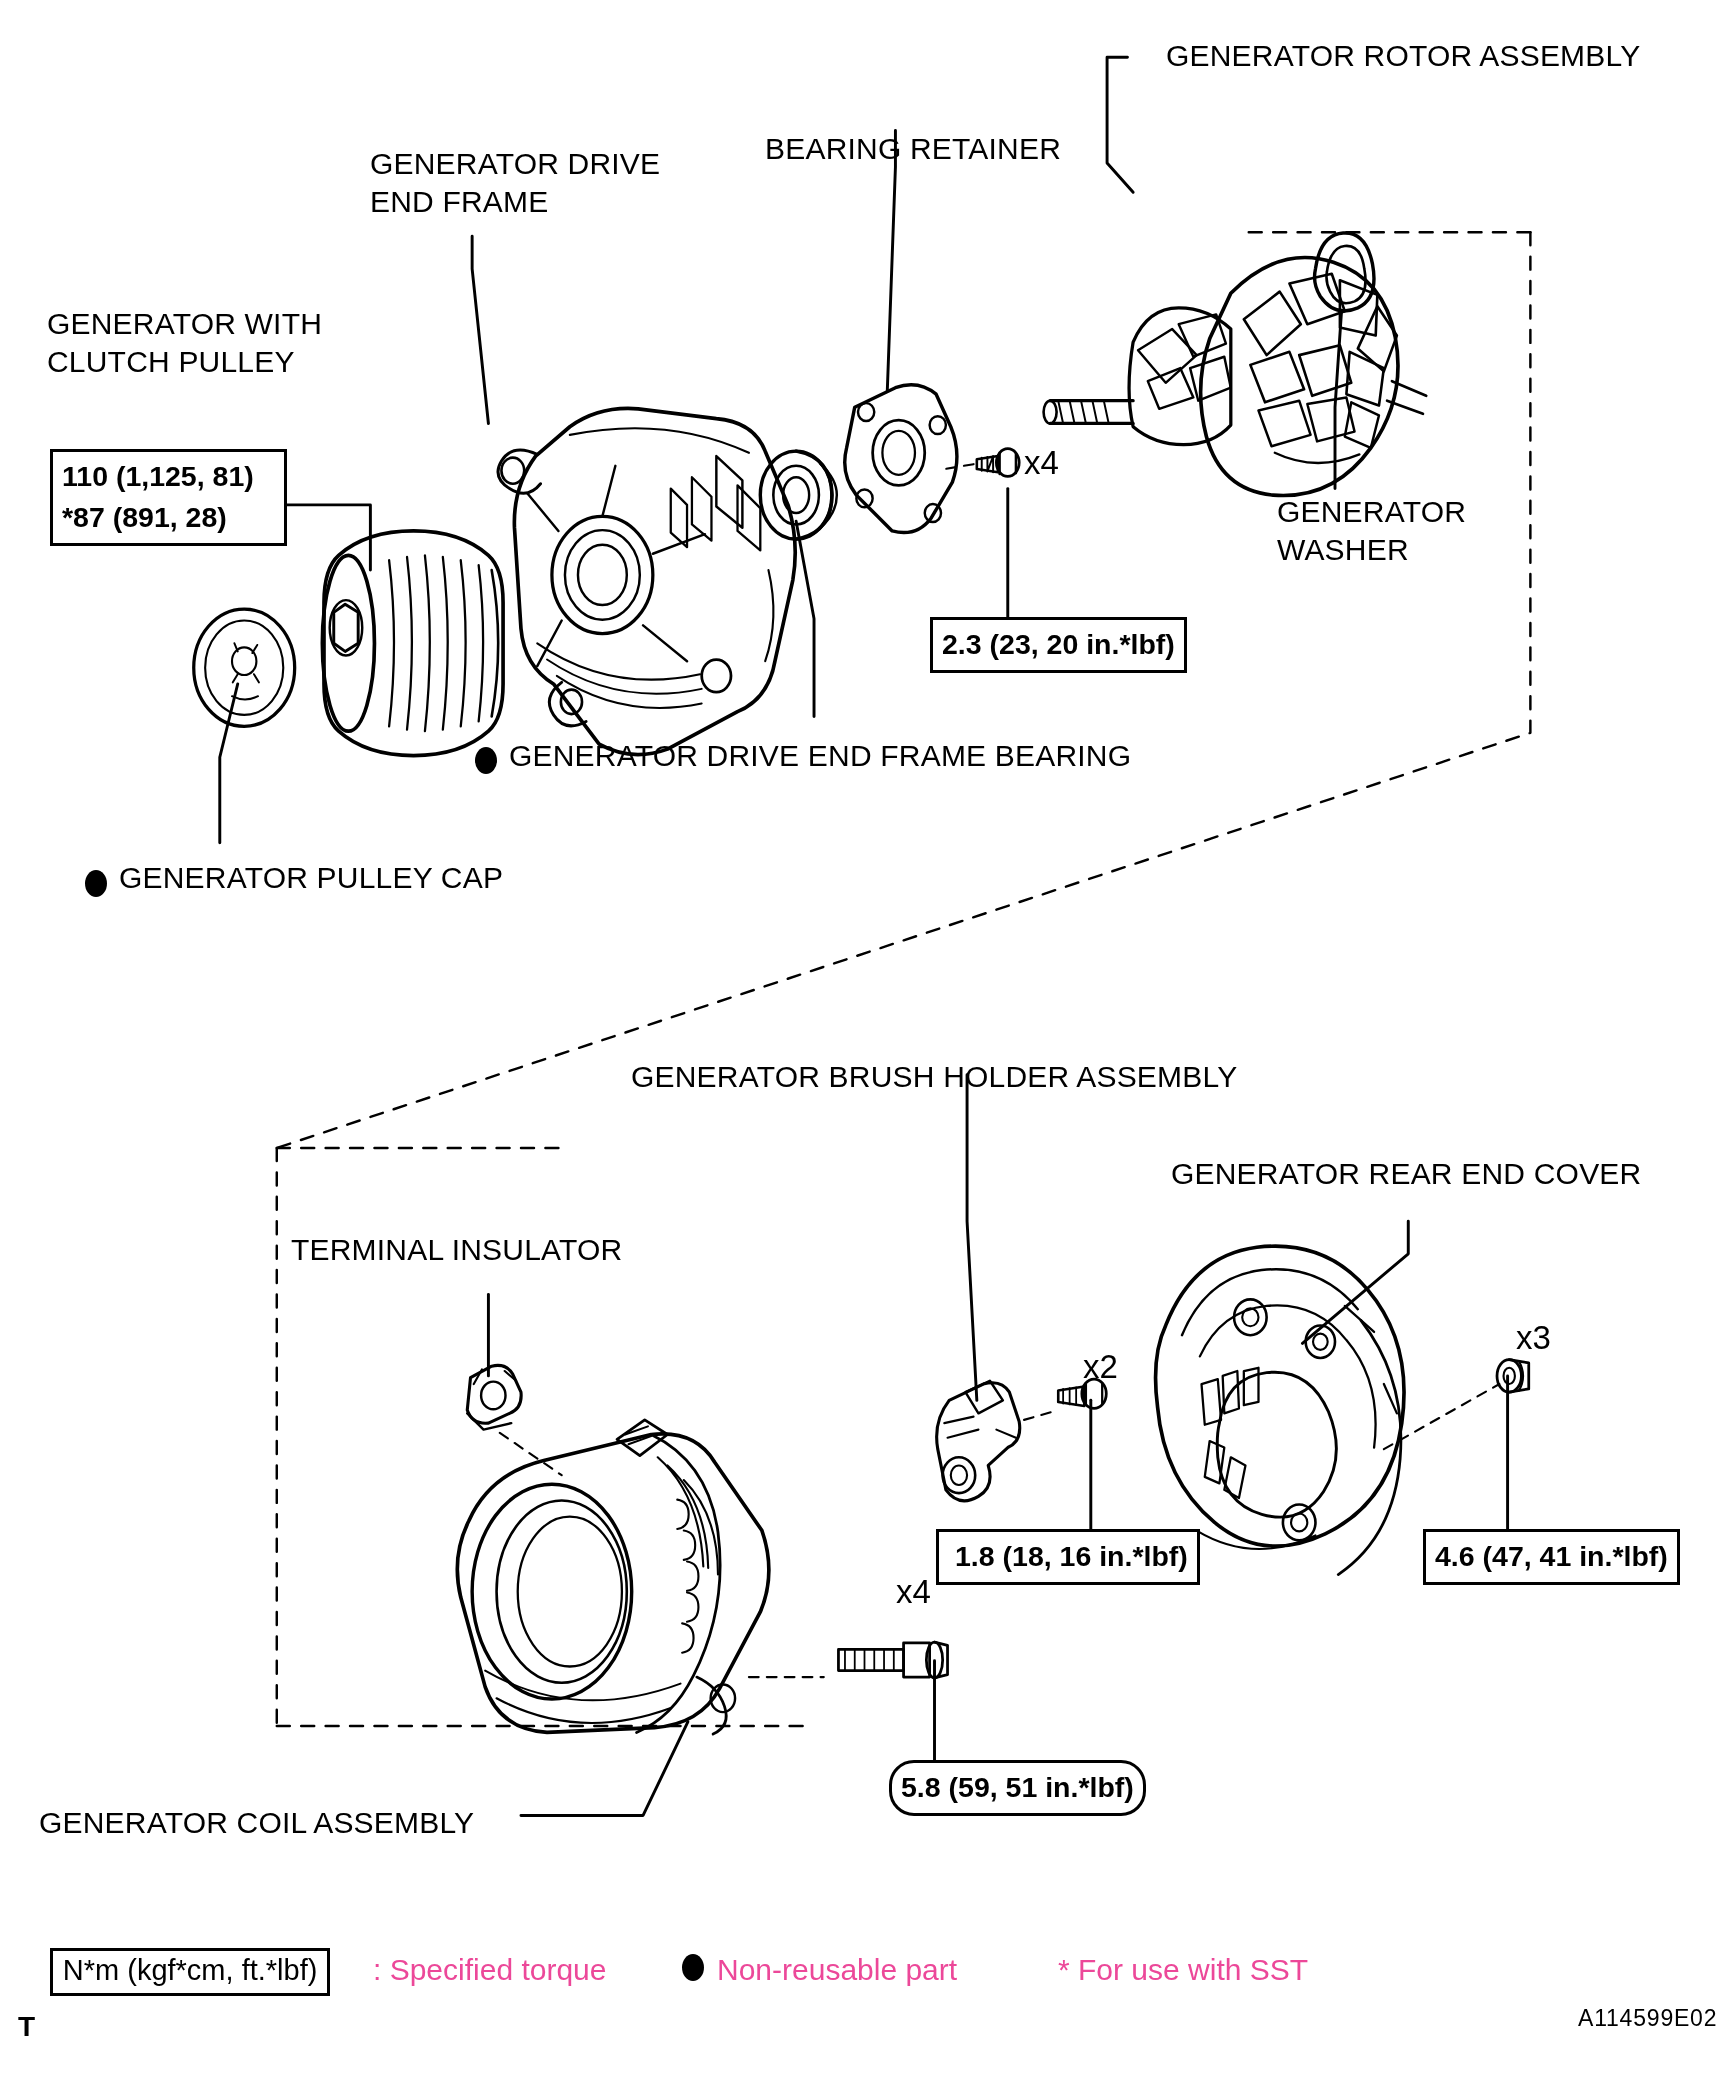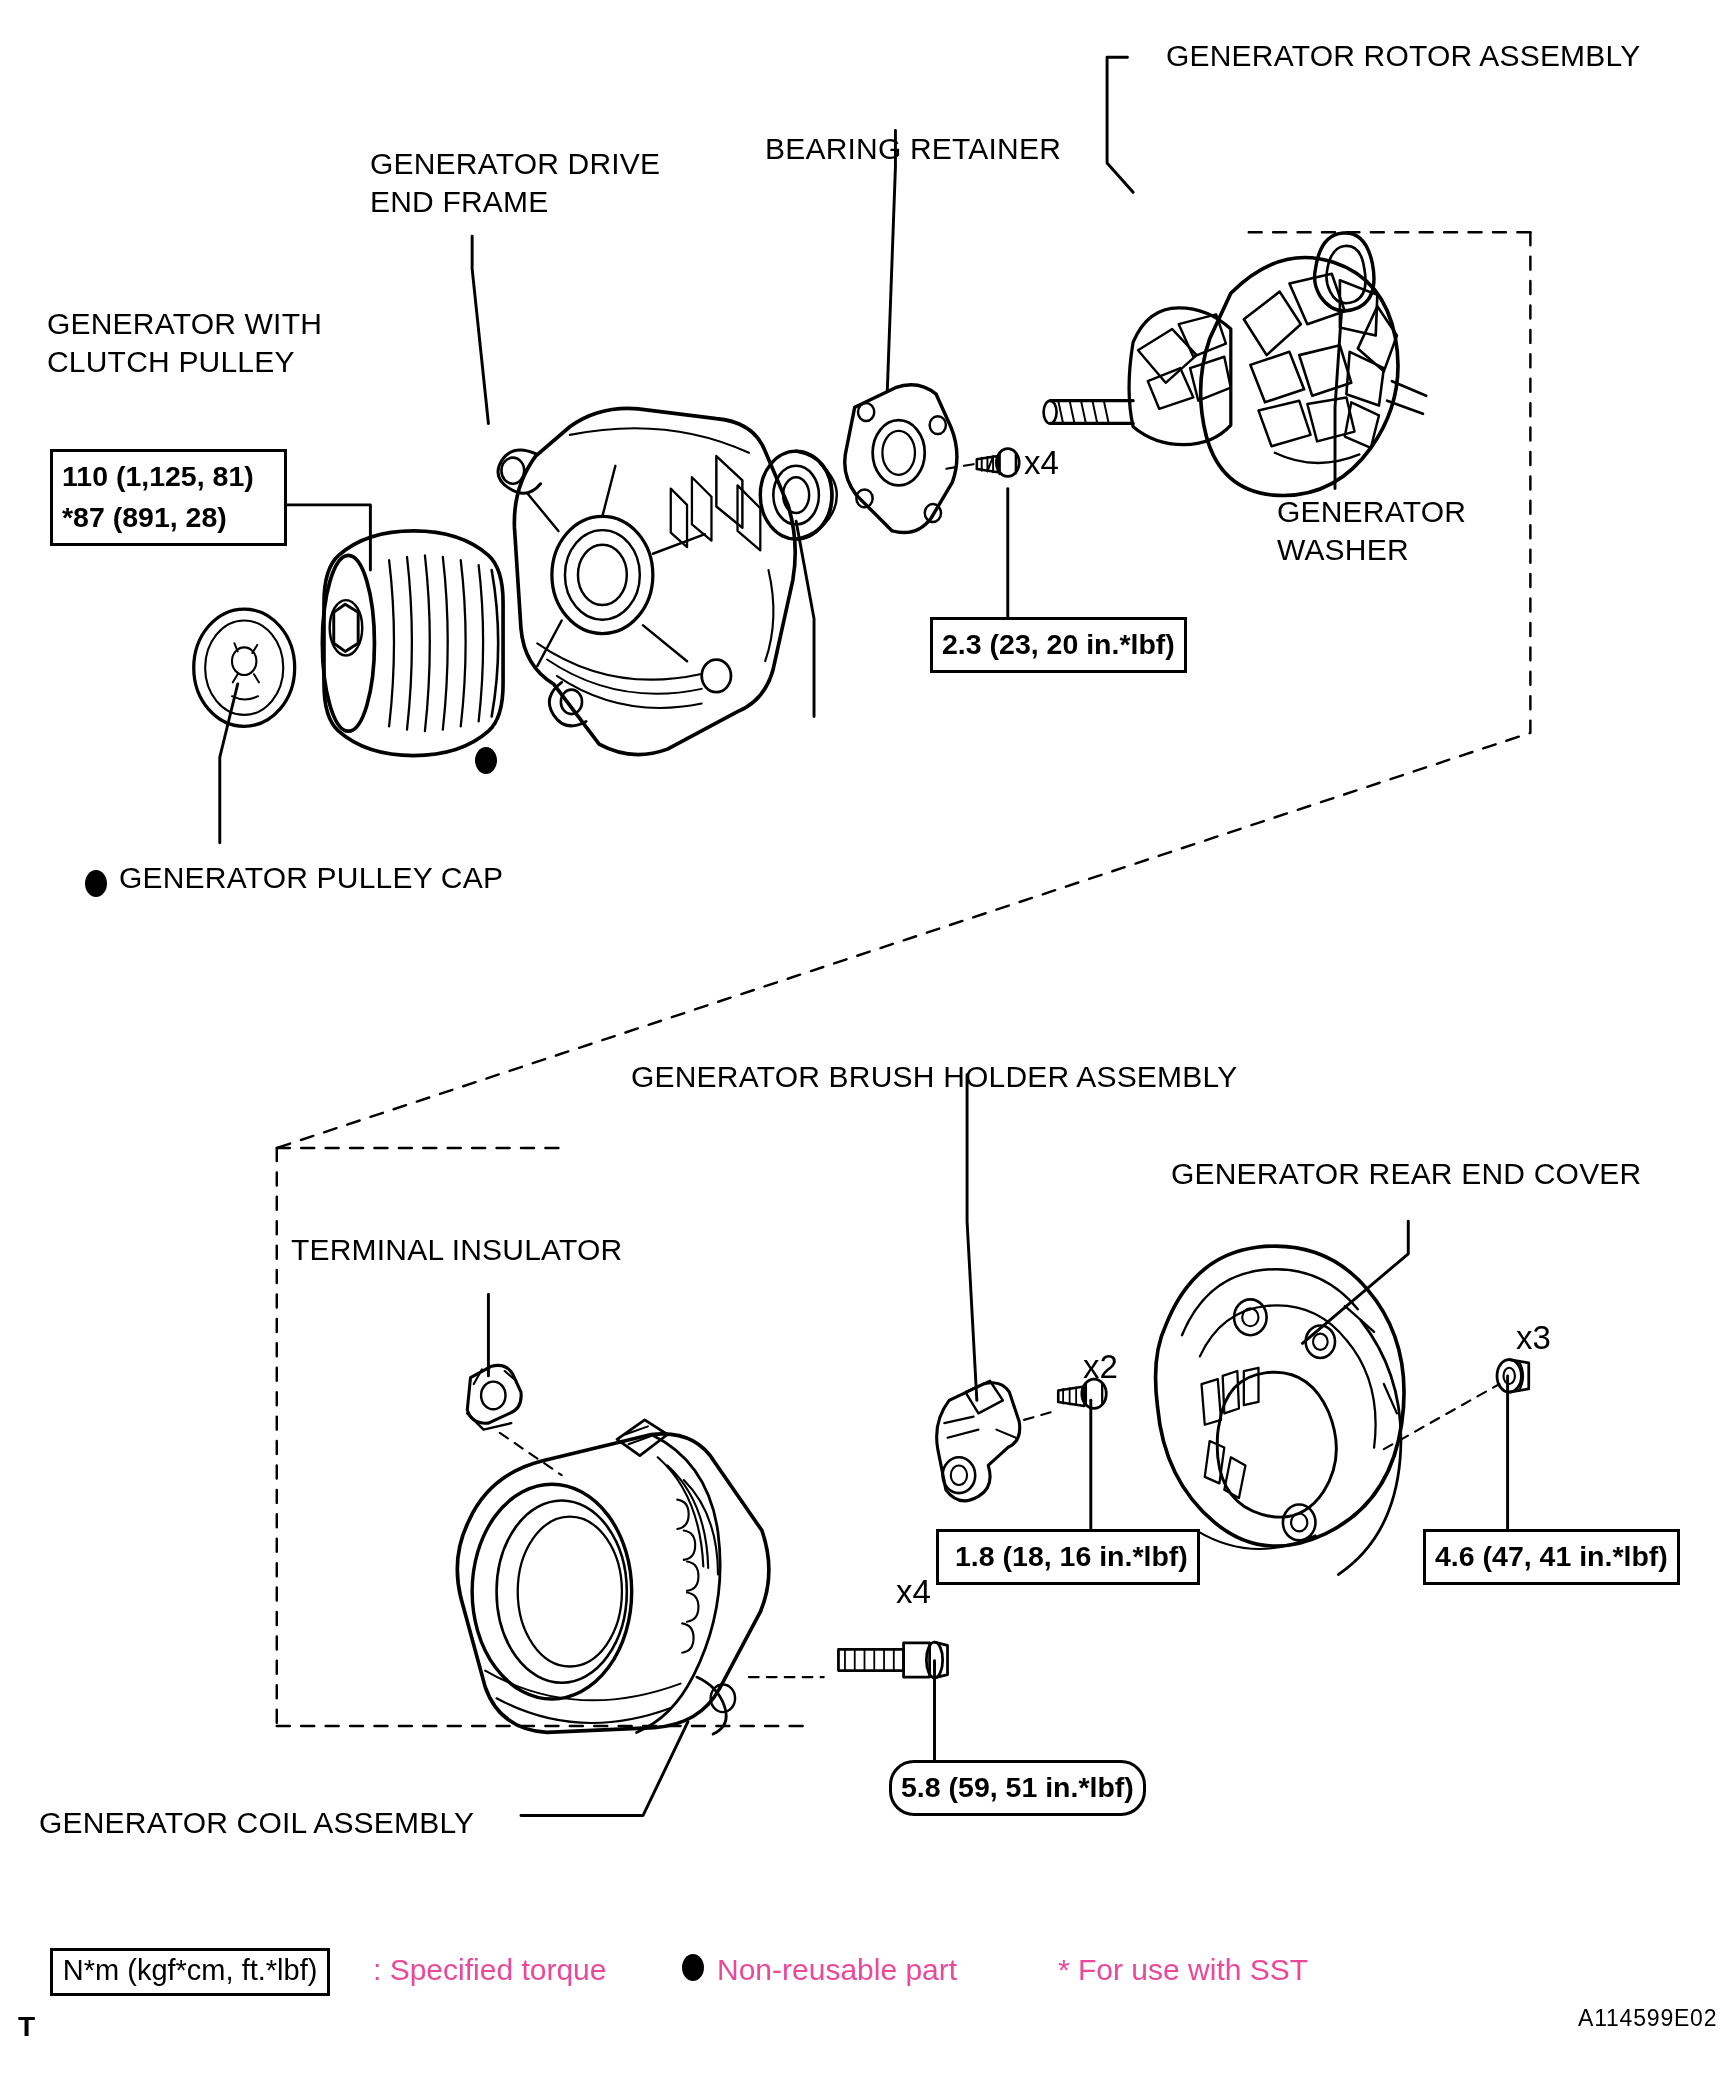--- a/index.html
+++ b/index.html
@@ -405,20 +405,21 @@
   <div class="lbl two" style="left:370px; top:145px;">GENERATOR DRIVE
 END FRAME</div>
 
   <div class="lbl two" style="left:47px; top:305px;">GENERATOR WITH
 CLUTCH PULLEY</div>
 
   <div class="lbl two" style="left:1277px; top:493px;">GENERATOR
 WASHER</div>
 
   <div class="bullet" style="left:475px; top:747px;"></div>
+  <div class="lbl" style="left:509px; top:737px;">GENERATOR DRIVE END FRAME BEARING</div>
 
   <div class="bullet" style="left:85px; top:870px;"></div>
   <div class="lbl" style="left:119px; top:859px;">GENERATOR PULLEY CAP</div>
 
   <div class="torque" style="left:50px; top:449px; width:213px;">110 (1,125, 81)
 *87 (891, 28)</div>
 
   <div class="torque" style="left:930px; top:617px;">2.3 (23, 20 in.*lbf)</div>
 
   <div class="count" style="left:1024px; top:444px;">x4</div>

